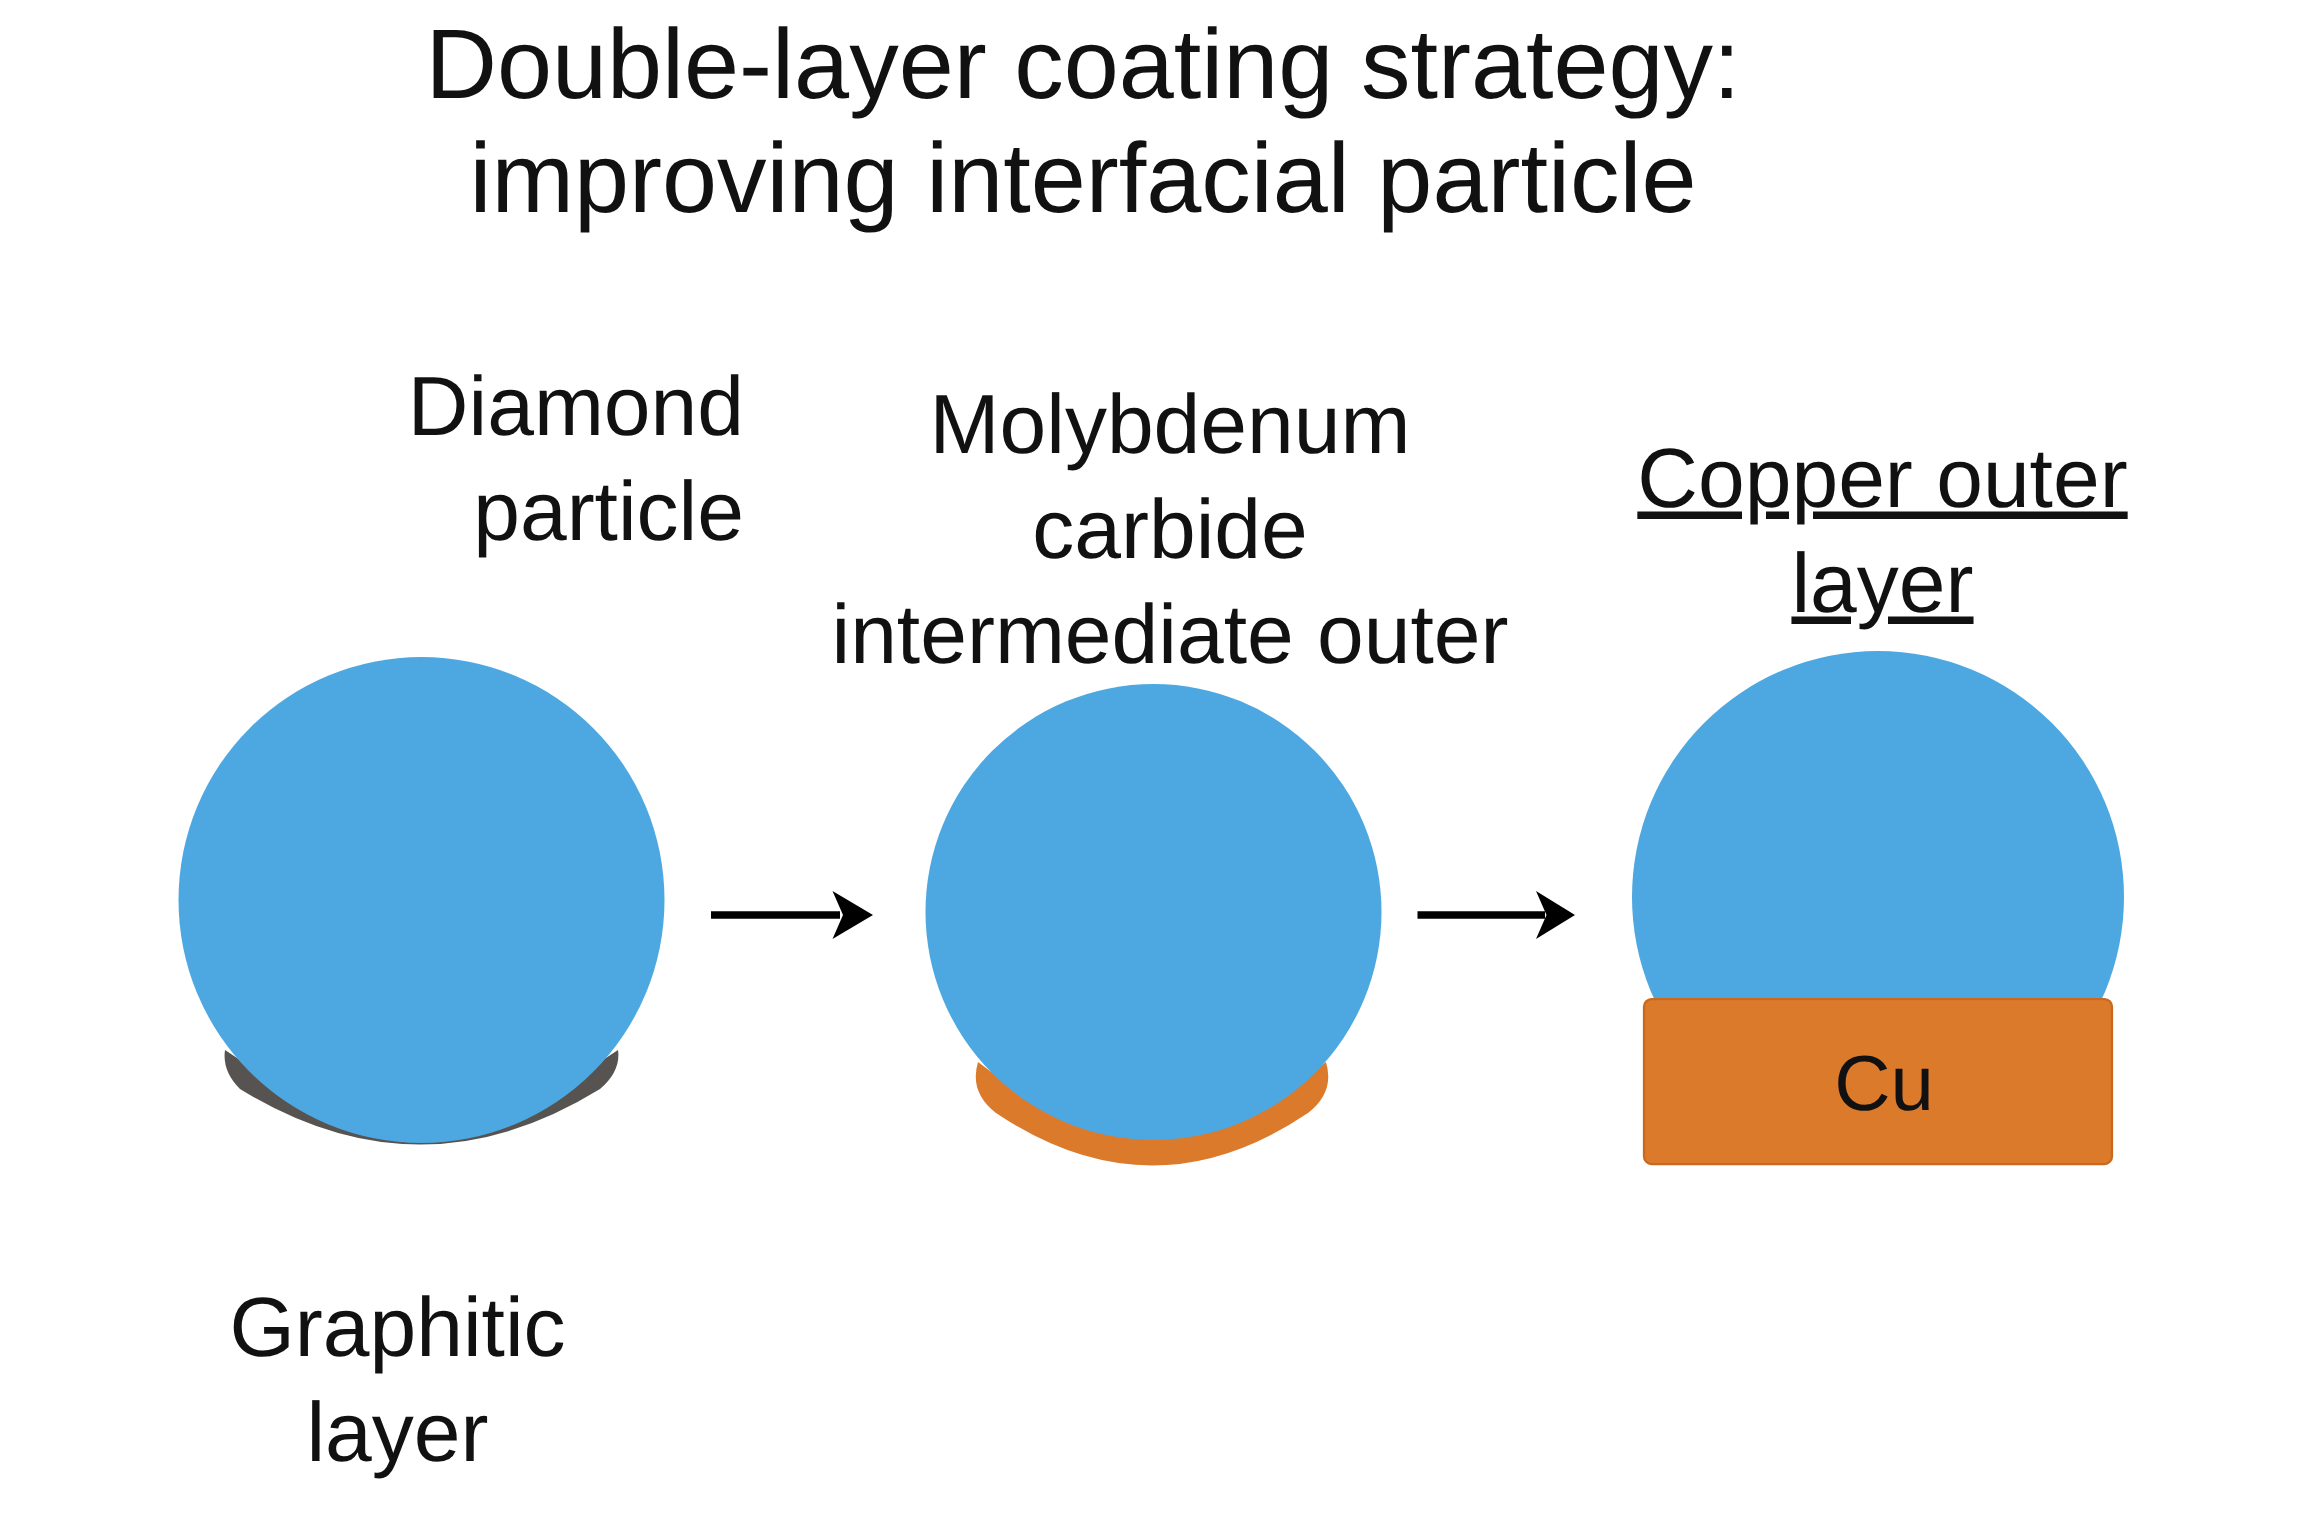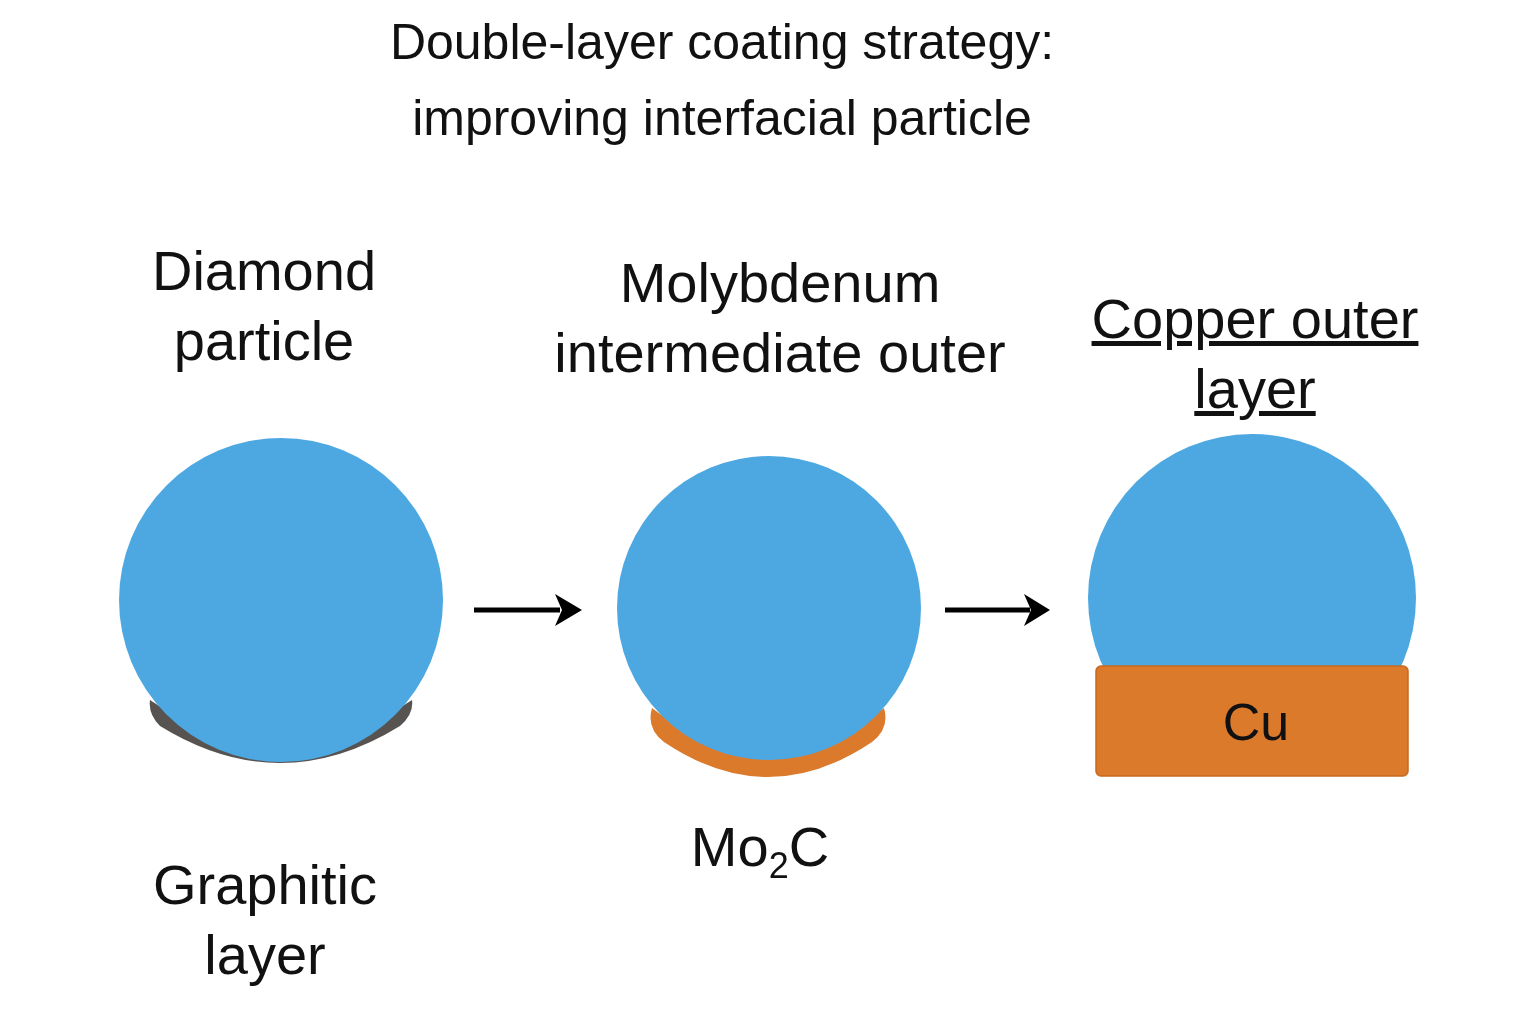--- a/index.html
+++ b/index.html
@@ -1,47 +1,47 @@
 <!DOCTYPE html>
 <html><head>
   <meta charset="utf-8">
   <style>
     html, body { margin: 0; padding: 0; background: #ffffff; }
     body { width: 1536px; height: 1024px; position: relative; overflow: hidden;
       font-family: "Liberation Sans", "DejaVu Sans", sans-serif; color: #111; }
     .title { position: absolute; left: 0; width: 1444px; top: 4px; text-align: center;
-      font-size: 50px; line-height: 76px; font-weight: 500; }
+      font-size: 66px; line-height: 76px; font-weight: 500; }
     .title .line { display: block; }
     .label { position: absolute; text-align: center; font-size: 56px; line-height: 70px; }
     svg { position: absolute; left: 0; top: 0; }
     .sub { font-size: 36px; vertical-align: -12px; }
   </style>
 </head>
 <body>
 
 <div class="title">
   <span class="line">Double-layer coating strategy:</span>
   <span class="line">improving interfacial particle</span>
 </div>
 
-<div class="label" style="left:64px;width:400px;top:236px;">
+<div class="label" style="left:96px;width:400px;top:236px;text-align:right;">
   <div>Diamond</div>
   <div>particle</div>
 </div>
 <div class="label" style="left:65px;width:400px;top:850px;">
   <div>Graphitic</div>
   <div>layer</div>
 </div>
 
 <div class="label" style="left:480px;width:600px;top:248px;">
   <div>Molybdenum</div>
+  <div>carbide</div>
   <div>intermediate outer</div>
 </div>
 <div class="label" style="left:560px;width:400px;top:812px;">
-  <div><span>Mo</span><span class="sub">2</span><span>C</span></div>
 </div>
 
 <div class="label" style="left:1055px;width:400px;top:284px;text-decoration:underline;">
   <div>Copper outer</div>
   <div>layer</div>
 </div>
 
 <svg width="1536" height="1024" viewBox="0 0 1536 1024">
   <defs>
     <marker id="ah" markerWidth="10" markerHeight="10" refX="8" refY="5" orient="auto" markerUnits="userSpaceOnUse">

